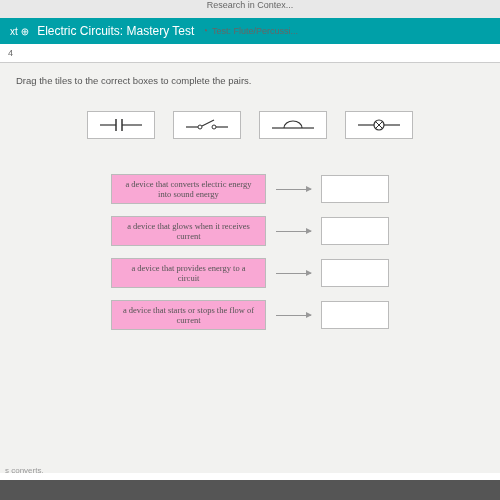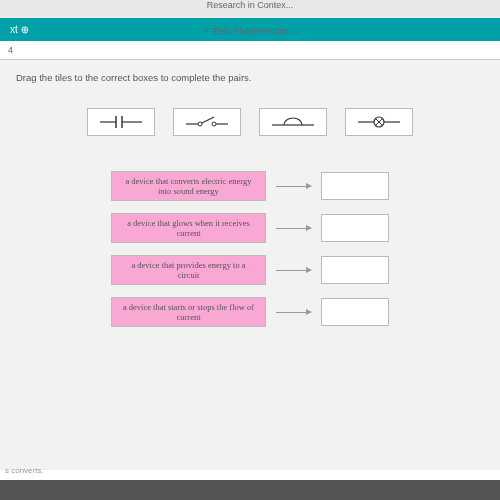--- a/index.html
+++ b/index.html
@@ -145,20 +145,21 @@
     <span>Test: Flute/Percussi...</span>
   </div>
 </div>
 
 <div class="app-window">
   <div class="app-header">
     <span class="nav-btn">
       <span>xt</span>
       <span>⊕</span>
     </span>
+    <span>Electric Circuits: Mastery Test</span>
   </div>
 
   <div class="question-bar">
     <span>4</span>
   </div>
 
   <div class="content">
     <p class="instruction">Drag the tiles to the correct boxes to complete the pairs.</p>
 
     <div class="tiles-row">

